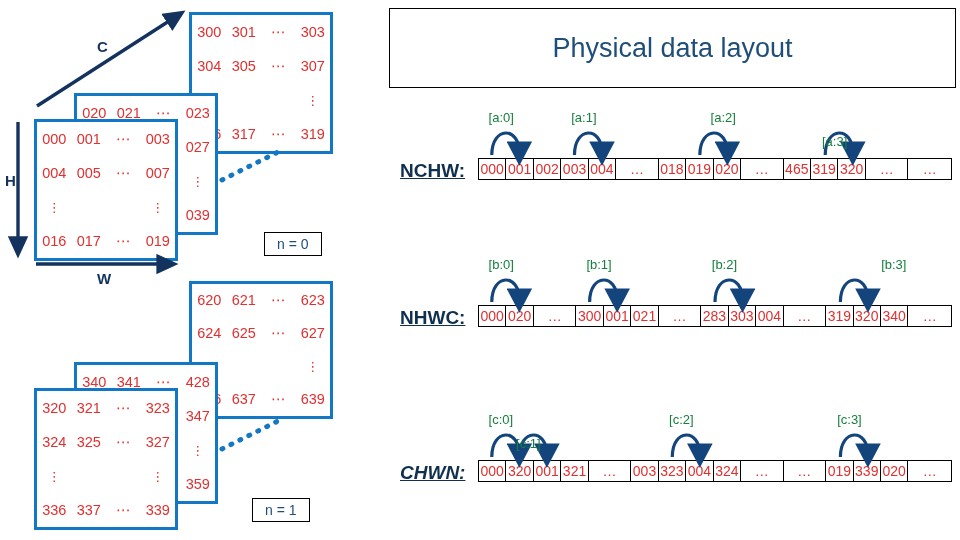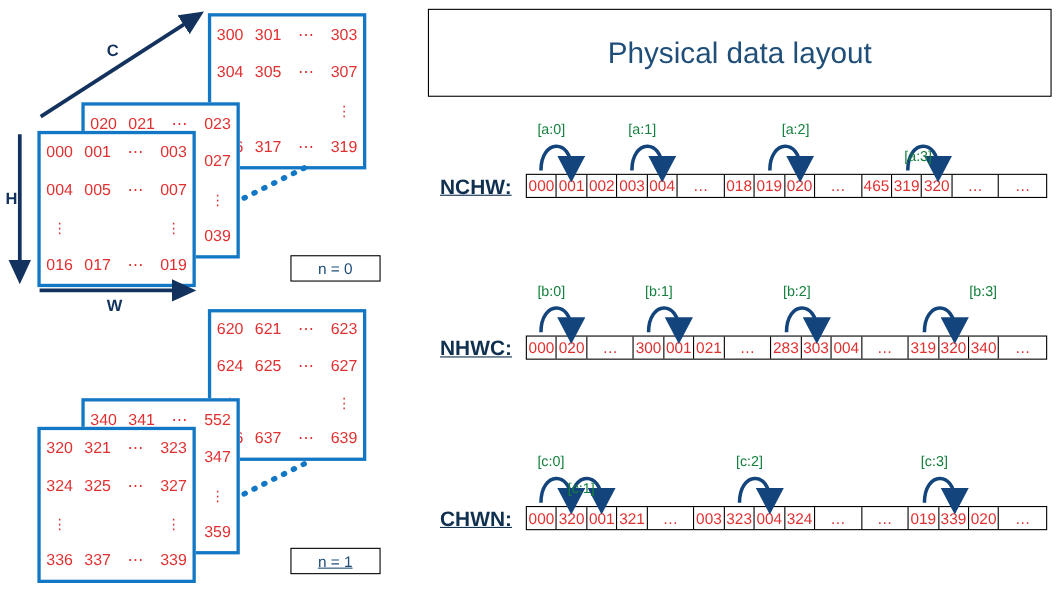--- a/index.html
+++ b/index.html
@@ -36,21 +36,21 @@
   
   .plane.mid .grid{grid-template-columns:1fr 1fr 1fr 1fr;}
 
   .axis-label{
     color:#13335e;font-size:15px;font-weight:700;
     font-family:"Liberation Sans","DejaVu Sans",sans-serif;
   }
   .nbadge{
     border:1.5px solid #000;background:#fff;
     color:#1f4e79;font-size:14px;
-    padding:3px 24px;text-align:center;
+    padding:3px 12px;text-align:center;
     font-family:"Liberation Sans","DejaVu Sans",sans-serif;
   }
 
   
   #title-box{
     left:389px;top:8px;width:565px;height:78px;
     border:1.5px solid #000;background:#fff;
     display:flex;flex-direction:column;align-items:center;justify-content:center;
     color:#1f4e79;font-size:27px;line-height:1.22;
     font-family:"Liberation Sans","DejaVu Sans",sans-serif;
@@ -173,21 +173,21 @@
     <span class="dots">⋯</span>
     <span>639</span>
   </div>
 </div>
 
 <div class="plane mid" style="left:74px;top:362px;width:144px;height:142px;">
   <div class="grid">
     <span>340</span>
     <span>341</span>
     <span class="dots">⋯</span>
-    <span>552</span>
+    <span>428</span>
     <span>344</span>
     <span>345</span>
     <span class="dots">⋯</span>
     <span>347</span>
     <span class="vdots">⋮</span>
     <span></span>
     <span></span>
     <span class="vdots">⋮</span>
     <span>356</span>
     <span>357</span>
@@ -210,21 +210,21 @@
     <span></span>
     <span></span>
     <span class="vdots">⋮</span>
     <span>336</span>
     <span>337</span>
     <span class="dots">⋯</span>
     <span>339</span>
   </div>
 </div>
 
-<div class="abs nbadge" style="left:264px;top:498px;text-decoration:underline;">n = 1</div>
+<div class="abs nbadge" style="left:252px;top:498px;">n = 1</div>
 
 <svg class="ov">
   <defs>
     <marker id="ah" markerWidth="7" markerHeight="7" refX="4.6" refY="3" orient="auto">
       <path d="M0,0 L6.5,3 L0,6 z" fill="#13335e"></path>
     </marker>
     <marker id="ahf" markerWidth="9" markerHeight="9" refX="5.4" refY="4" orient="auto">
       <path d="M0,0 L8.5,4 L0,8 z" fill="#13457c"></path>
     </marker>
   </defs>
@@ -274,21 +274,21 @@
     <div class="cell" style="width: 27.5581px; text-align: center;">283</div>
     <div class="cell" style="width: 27.5581px;">303</div>
     <div class="cell" style="width: 27.5581px;">004</div>
     <div class="cell" style="width: 42.7151px;">…</div>
     <div class="cell" style="width: 27.5581px;">319</div>
     <div class="cell" style="width: 27.5581px;">320</div>
     <div class="cell" style="width: 27.5581px;">340</div>
     <div class="cell" style="width: 42.7151px;">…</div>
   </div>
 
-<div class="abs row-label" style="left:400px;top:462px;">CHWN:</div>
+<div class="abs row-label" style="left:400px;top:462px;font-style:italic;">CHWN:</div>
 <div class="memrow" id="row-chwn" style="left:478px;top:460px;width:474px;">
     <div class="cell" style="width: 27.5581px;">000</div>
     <div class="cell" style="width: 27.5581px;">320</div>
     <div class="cell" style="width: 27.5581px;">001</div>
     <div class="cell" style="width: 27.5581px;">321</div>
     <div class="cell" style="width: 42.7151px;">…</div>
     <div class="cell" style="width: 27.5581px;">003</div>
     <div class="cell" style="width: 27.5581px;">323</div>
     <div class="cell" style="width: 27.5581px;">004</div>
     <div class="cell" style="width: 27.5581px;">324</div>

